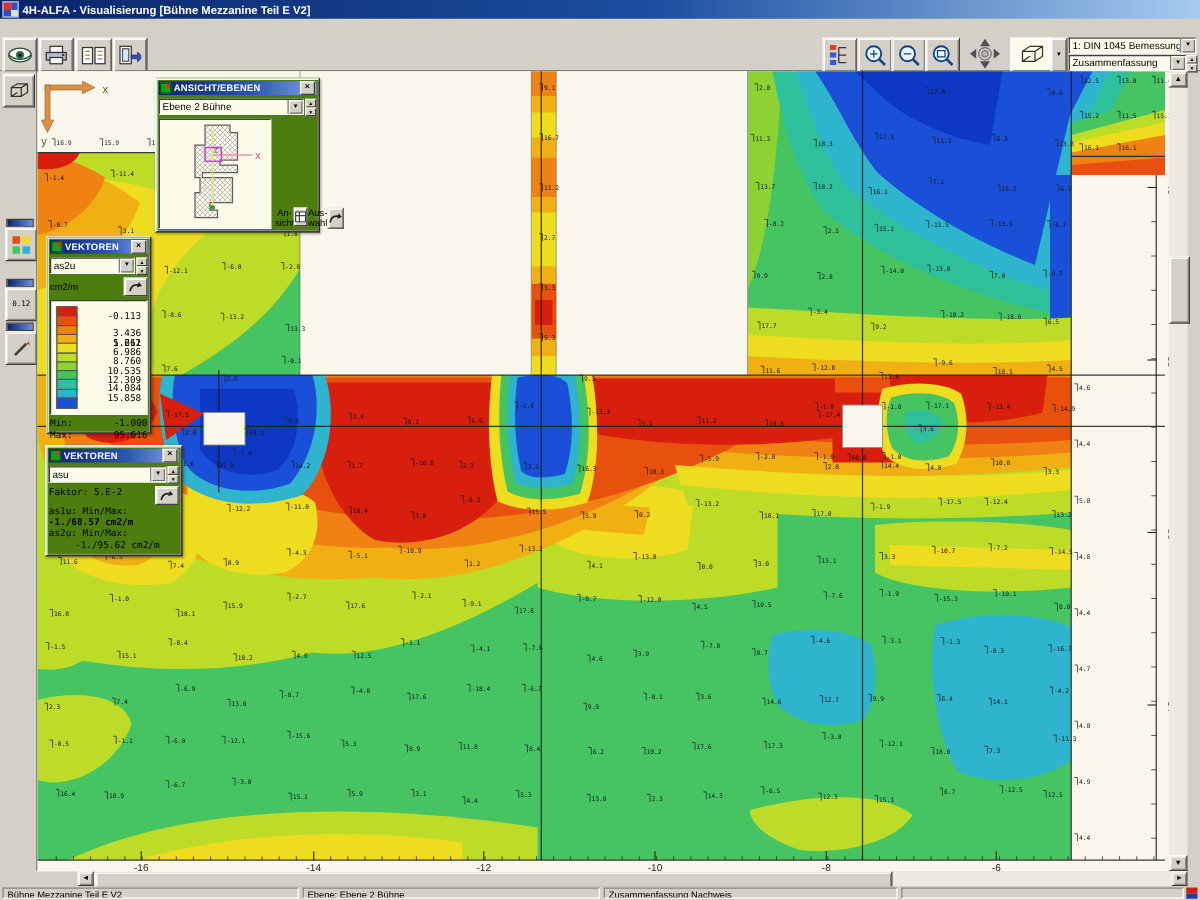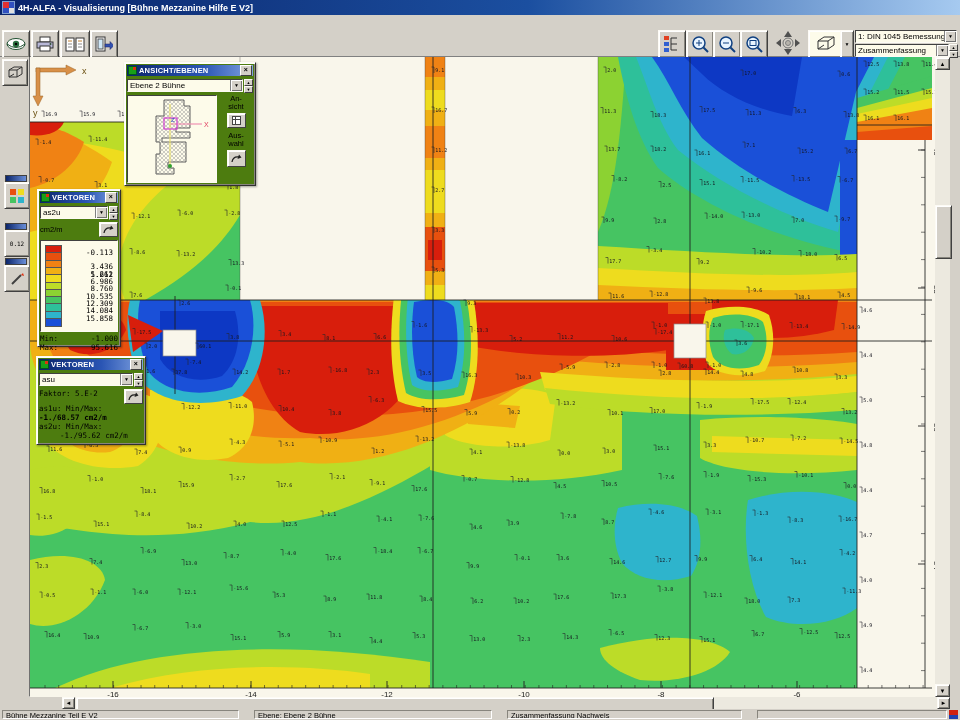--- a/index.html
+++ b/index.html
@@ -1071,21 +1071,21 @@
       </g>
   </svg>
 
   <div id="titlebar">
     <div id="appicon">
       <i style="background:#e03030"></i>
         <i style="background:#3050c0"></i>
       <i style="background:#3050c0"></i>
         <i style="background:#e0e0e0"></i>
     </div>
-    <span>4H-ALFA - Visualisierung [Bühne Mezzanine Hilfe E V2]</span>
+    <span>4H-ALFA - Visualisierung [Bühne Mezzanine Teil E V2]</span>
   </div>
 
   <div id="toolbar">
     <div class="tb" style="left:2px;top:2px">
       <svg width="20" height="14">
         <ellipse cx="10" cy="7" rx="9" ry="5.5" fill="#fff" stroke="#205030"></ellipse>
         <circle cx="10" cy="7" r="3.2" fill="#2a7040"></circle>
           <circle cx="10" cy="7" r="1.3" fill="#000"></circle>
         <path d="M1,7 Q10,14 19,7" fill="none" stroke="#205030"></path>
       </svg>
@@ -1236,21 +1236,21 @@
         <svg width="86" height="84">
           <path d="M36,4 L56,4 L56,10 L62,10 L62,32 L48,32 L48,36 L62,36 L62,42 L34,42 L34,46 L58,46 L58,66 L40,66 L40,72 L46,72 L46,78 L28,78 L28,58 L32,58 L32,46 L28,46 L28,20 L36,20 Z" fill="url(#hatch)" stroke="#606060" stroke-width="1"></path>
           <line x1="42" y1="28" x2="74" y2="28" stroke="#f090b0" stroke-width="1.2"></line>
           <line x1="42" y1="8" x2="42" y2="70" stroke="#e8e070" stroke-width="1.2"></line>
           <rect x="36" y="22" width="13" height="11" fill="none" stroke="#d040d0" stroke-width="1.2"></rect>
           <circle cx="42" cy="70" r="2" fill="#30a030"></circle>
           <text x="76" y="31" font-size="7" fill="#e04060">X</text>
           <text x="43" y="26" font-size="6" fill="#3050c0">Z</text>
         </svg>
       </div>
-      <div style="width:32px;display:flex;flex-direction:column;align-items:center">
+      <div style="width:32px;display:flex;align-items:flex-end">
         <div class="plbl" style="line-height:8px;text-align:center">
           <span>An-</span><br>
           <span>sicht</span>
         </div>
         <div class="abtn" style="width:17px;height:13px;margin:2px 0">
           <svg width="9" height="9">
             <rect x="0.5" y="0.5" width="8" height="8" fill="#fff" stroke="#444"></rect>
             <line x1="0.5" y1="3.5" x2="8.5" y2="3.5" stroke="#444"></line>
             <line x1="3.5" y1="0.5" x2="3.5" y2="8.5" stroke="#444"></line>
           </svg>
@@ -1365,21 +1365,21 @@
     <div class="sthumb" style="left:0;top:148px;width:15px;height:52px"></div>
     <div class="sbtn" style="left:0;top:627px;width:15px;height:13px">▼</div>
   </div>
   <div id="hscroll">
     <div class="sbtn" style="left:0;top:0;width:13px;height:12px">◄</div>
     <div class="sthumb" style="left:14px;top:0;width:636px;height:12px"></div>
     <div class="sbtn" style="left:875px;top:0;width:13px;height:12px">►</div>
   </div>
 
   <div id="statusbar">
-    <div id="sfields" style="display:flex;gap:15px;flex:1">
+    <div id="sfields" style="display:flex;gap:3px;flex:1">
         <div class="sfield" style="width: 237px;">Bühne Mezzanine Teil E V2</div>
         <div class="sfield" style="width: 238px;">Ebene: Ebene 2 Bühne</div>
         <div class="sfield" style="width: 235px;">Zusammenfassung Nachweis</div>
         <div class="sfield" style="width: auto; flex: 1 1 0%;"></div>
       </div>
     <div style="width:9px;height:9px;display:flex;flex-direction:column">
       <div style="flex:1;background:#d02010"></div>
         <div style="flex:1;background:#2040b0"></div>
     </div>
   </div>

